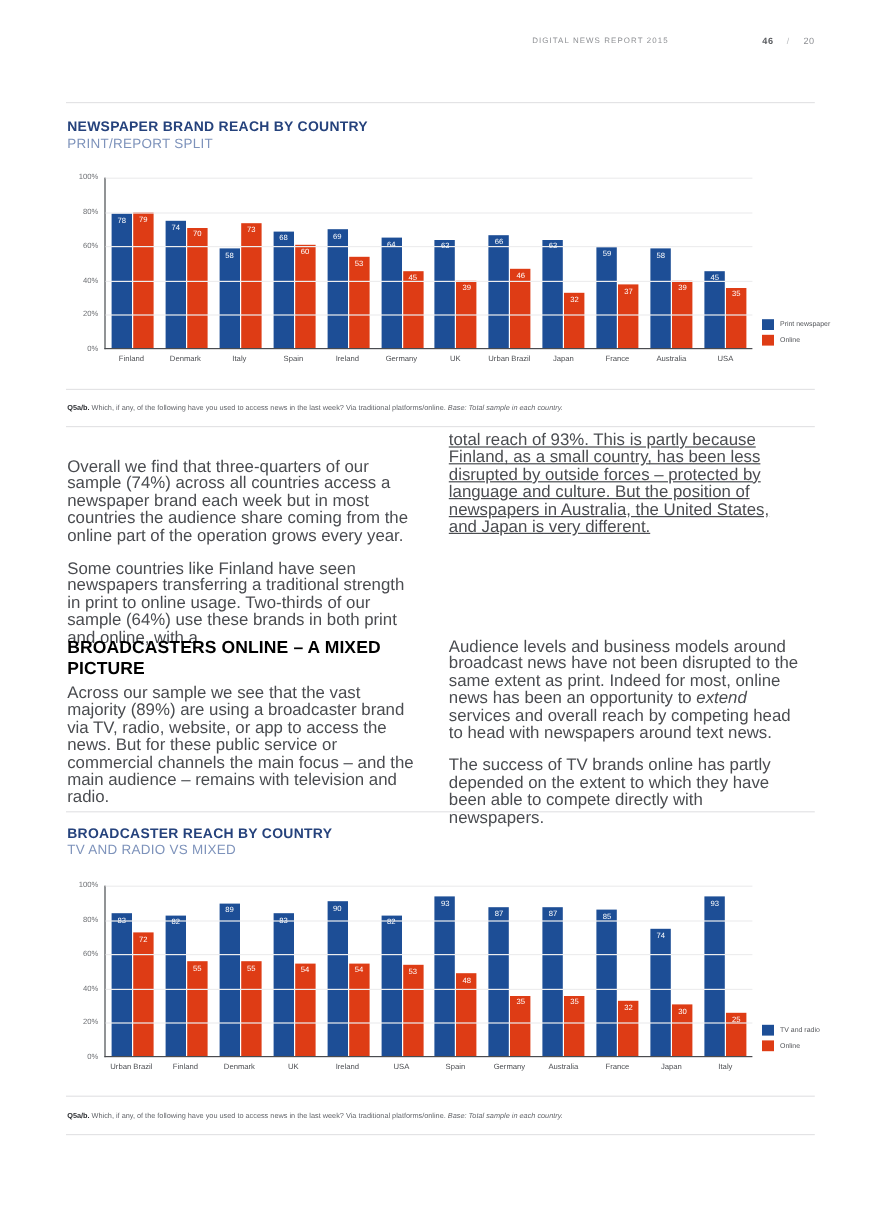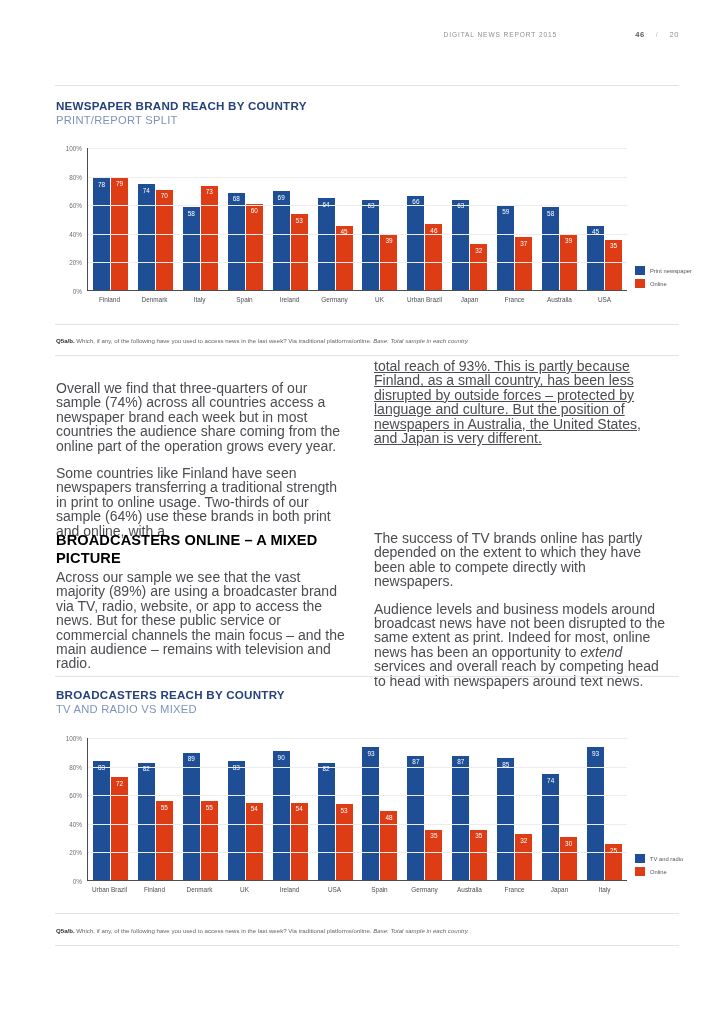--- a/index.html
+++ b/index.html
@@ -364,28 +364,28 @@
       <p>total reach of 93%. This is partly because Finland, as a small country, has been less disrupted by outside forces – protected by language and culture. But the position of newspapers in Australia, the United States, and Japan is very different.</p>
     </div>
 
   <div class="section-title" style="top:531px;">BROADCASTERS ONLINE – A MIXED PICTURE</div>
 
   <div class="col" id="body2-left" style="left:56px; top:570px; width:292px;">
       <p>Across our sample we see that the vast majority (89%) are using a broadcaster brand via TV, radio, website, or app to access the news. But for these public service or commercial channels the main focus – and the main audience – remains with television and radio.</p>
     </div>
 
   <div class="col" style="left:374px; top:531px; width:292px;">
+    <p><span>Audience levels and business models around broadcast news have not been disrupted to the same extent as print. Indeed for most, online news has been an opportunity to </span><i>extend</i><span> services and overall reach by competing head to head with newspapers around text news.</span></p>
     <p>The success of TV brands online has partly depended on the extent to which they have been able to compete directly with newspapers.</p>
-    <p><span>Audience levels and business models around broadcast news have not been disrupted to the same extent as print. Indeed for most, online news has been an opportunity to </span><i>extend</i><span> services and overall reach by competing head to head with newspapers around text news.</span></p>
   </div>
 
   <div class="rule" style="top:676px;"></div>
 
   <div class="chart-head" style="top:688px;">
-    <div class="h-main">BROADCASTERS REACH BY COUNTRY</div>
+    <div class="h-main">BROADCASTER REACH BY COUNTRY</div>
     <div class="h-sub">TV AND RADIO VS MIXED</div>
   </div>
 
   <div class="chart" id="chart2" style="left:55px; top:738px; width:625px; height:150px;">
     <div class="y-axis-labels" id="chart2-yaxis">
         <div class="y-lab" style="top: 143px;">0%</div>
         <div class="y-lab" style="top: 114.4px;">20%</div>
         <div class="y-lab" style="top: 85.8px;">40%</div>
         <div class="y-lab" style="top: 57.2px;">60%</div>
         <div class="y-lab" style="top: 28.6px;">80%</div>

